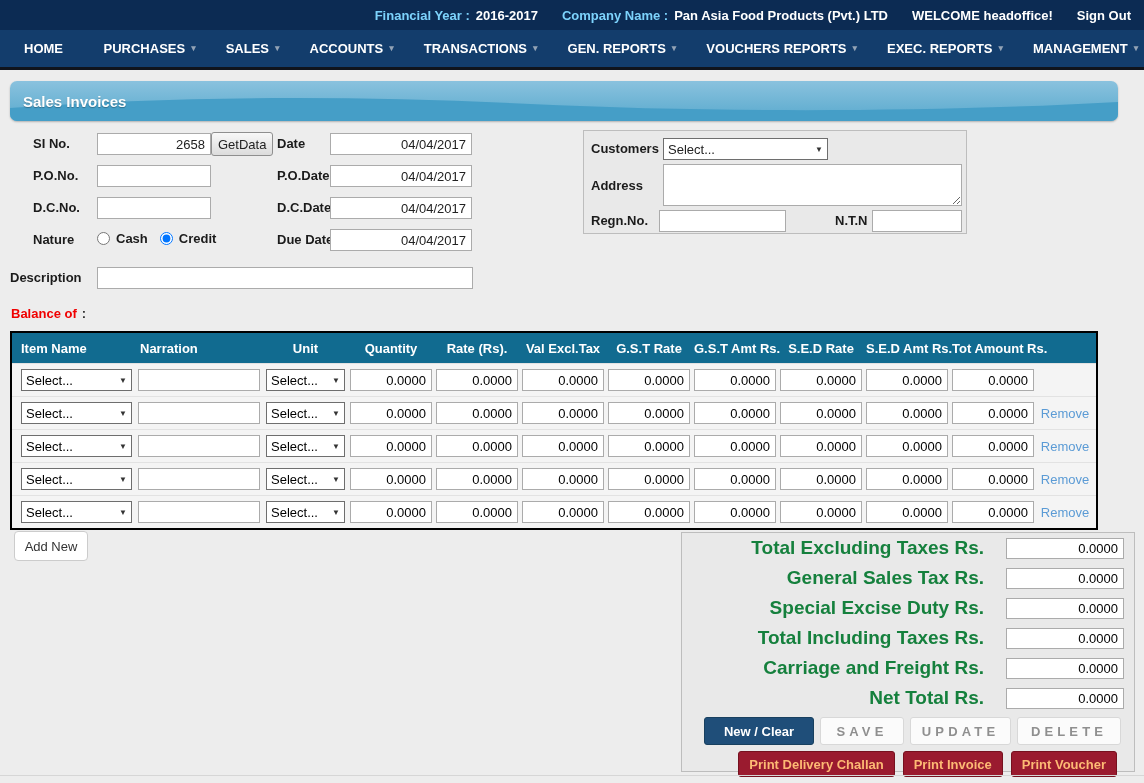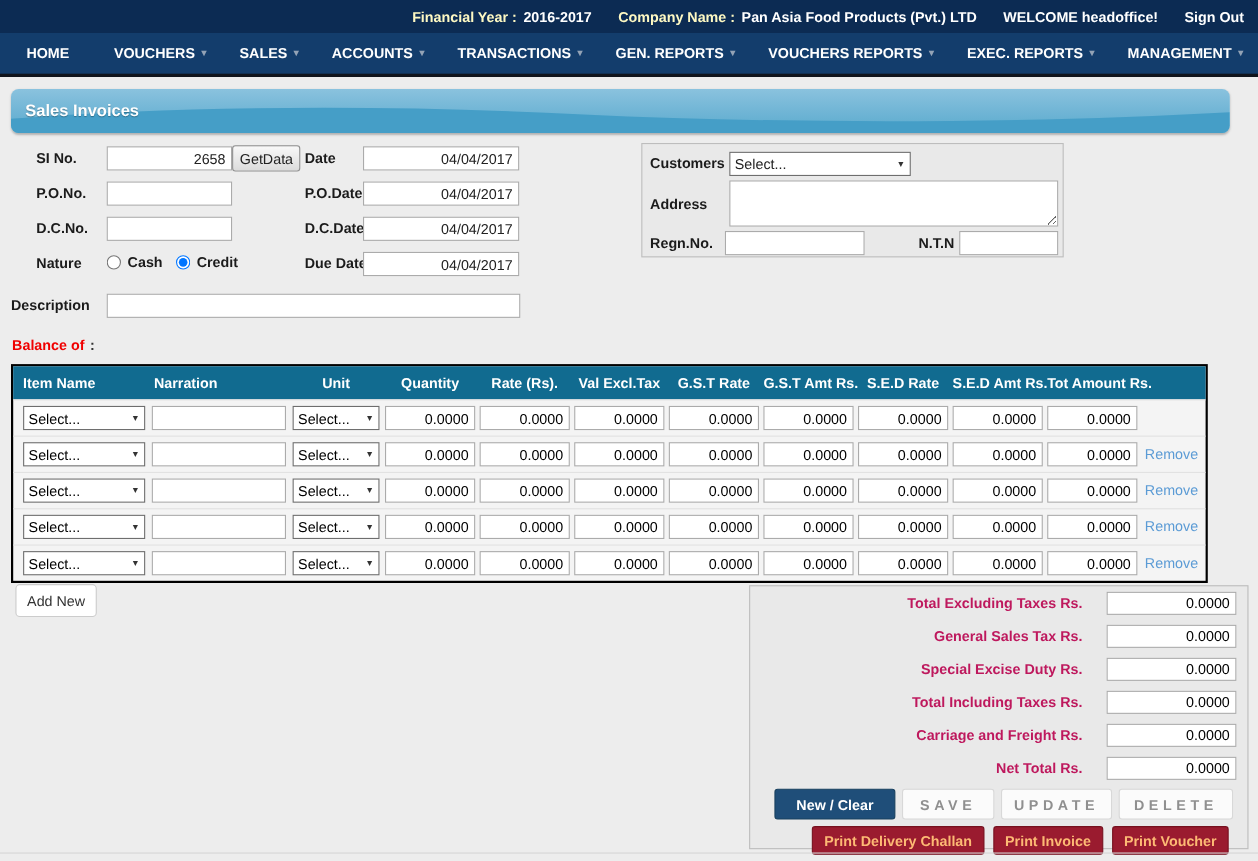--- a/index.html
+++ b/index.html
@@ -9,21 +9,21 @@
     position:relative; width:1144px; height:783px; margin:0 auto;
     background:#ededed; overflow:hidden;
   }
   
   #topbar {
     position:absolute; left:0; top:0; width:1144px; height:30px;
     background:#0c2b53; display:flex; align-items:center; justify-content:flex-end;
     padding-right:13px; gap:24px; font-size:13px; font-weight:bold; color:#fff;
   }
   .tb-pair { display:flex; gap:6px; white-space:nowrap; }
-  .tb-orange { color:#fef9c3; }
+  .tb-orange { color:#7dd3fc; }
   .tb-link { color:#fff; cursor:pointer; text-decoration:none; }
   
   #nav {
     position:absolute; left:0; top:30px; width:1144px; height:40px;
     background:#133d6c; border-bottom:3px solid #10141c;
     display:flex; align-items:center; padding-left:9px;
   }
   .nav-item {
     color:#fff; font-size:13px; font-weight:bold; padding:0 15px; cursor:pointer;
     display:flex; align-items:center; gap:6px; white-space:nowrap; height:100%;
@@ -120,21 +120,21 @@
     position:absolute; left:14px; top:531px; width:74px; height:30px;
     background:#fff; border:1px solid #ccc; border-radius:4px;
     font-family:"Liberation Sans", sans-serif; font-size:13px; color:#333; cursor:pointer;
   }
   
   #totals-panel {
     position:absolute; left:681px; top:532px; width:454px; height:240px;
     background:#e9e9e9; border:1px solid #bdbdbd; padding-top:4px;
   }
   .trow { display:flex; justify-content:flex-end; align-items:center; height:22px; margin:0 10px 8px 0; }
-  .trow .tlbl { font-size:13px; font-weight:bold; color:#be185d; margin-right:22px; white-space:nowrap; }
+  .trow .tlbl { font-size:19px; font-weight:bold; color:#15803d; margin-right:22px; white-space:nowrap; }
   .trow input {
     width:118px; height:21px; border:1px solid #ababab; background:#fff;
     text-align:right; font-size:13px; font-family:"Liberation Sans", sans-serif; padding:0 5px;
   }
   #action-row { display:flex; justify-content:flex-end; gap:6px; margin:4px 13px 0 0; }
   #action-row button { height:28px; border-radius:3px; font-family:"Liberation Sans", sans-serif; cursor:pointer; font-size:13px; }
   .btn-primary {
     width:110px; background:#1f4e79; border:1px solid #18405f; color:#fff; font-weight:bold;
   }
   .btn-ghost {
@@ -168,21 +168,21 @@
   </div>
 
   <div id="nav">
 
       <div class="nav-item">
         <span>HOME</span>
         <span class="caret" style="visibility: hidden;">▾</span>
       </div>
 
       <div class="nav-item">
-        <span>VOUCHERS</span>
+        <span>PURCHASES</span>
         <span class="caret">▾</span>
       </div>
 
       <div class="nav-item">
         <span>SALES</span>
         <span class="caret">▾</span>
       </div>
 
       <div class="nav-item">
         <span>ACCOUNTS</span>

